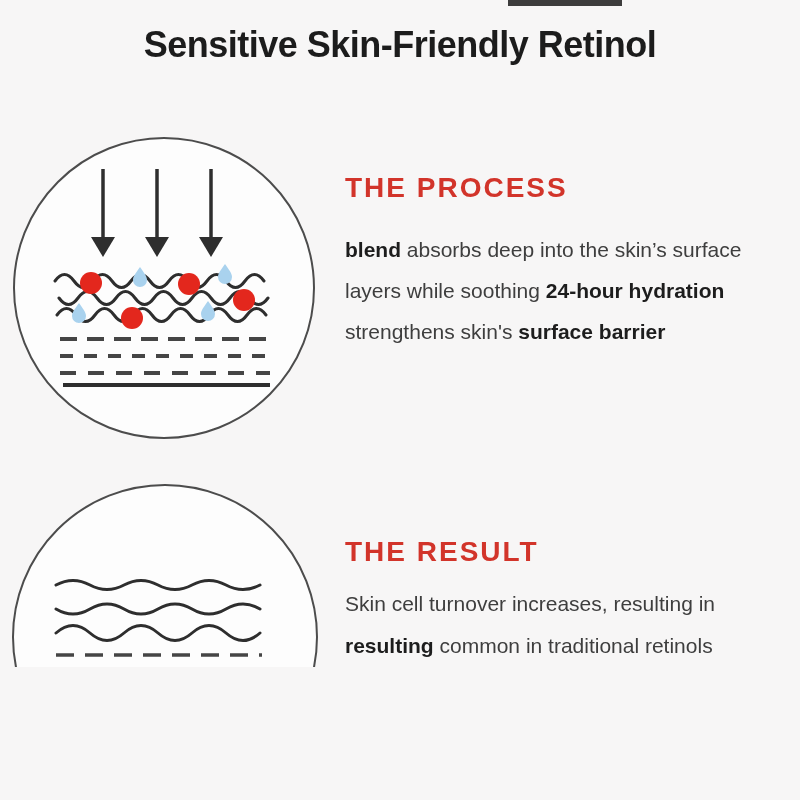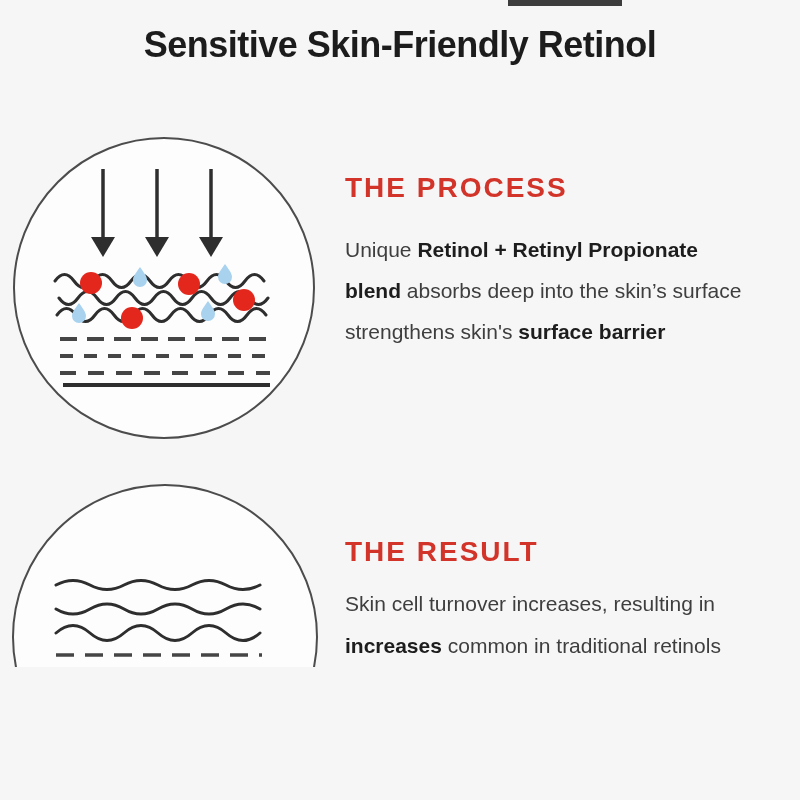--- a/index.html
+++ b/index.html
@@ -123,22 +123,22 @@
         <line x1="45" y1="234" x2="255" y2="234" stroke-dasharray="16 12"></line>
       </g>
 
       <line x1="48" y1="246" x2="255" y2="246" stroke="var(--diagram-stroke)" stroke-width="4"></line>
     </svg>
   </div>
 
   <div class="textblock textblock-process">
     <h2 class="section-heading">THE PROCESS</h2>
     <div class="para">
-        <div class="rich-line"><span>Unique </span><strong>Retinol + Retinyl Propionate</strong></div>
         <div class="rich-line"><strong>blend</strong><span> absorbs deep into the skin’s surface</span></div>
+        <div class="rich-line"><span>layers while soothing </span><strong>24-hour hydration</strong></div>
         <div class="rich-line"><span>strengthens skin's </span><strong>surface barrier</strong></div>
       </div>
   </div>
 
   <div class="circle circle-result">
     <svg viewBox="0 0 302 302">
       <g stroke="var(--diagram-stroke)" stroke-width="3" fill="none" stroke-linecap="round">
         <path d="M42 99  q17 -9 34 0 q17 9 34 0 q17 -9 34 0 q17 9 34 0 q17 -9 34 0 q17 9 34 0"></path>
         <path d="M42 123 q17 10 34 0 q17 -10 34 0 q17 10 34 0 q17 -10 34 0 q17 10 34 0 q17 -10 34 0"></path>
         <path d="M42 147 q17 -15 34 0 q17 15 34 0 q17 -15 34 0 q17 15 34 0 q17 -15 34 0 q17 15 34 0"></path>
@@ -149,17 +149,17 @@
         <line x1="42" y1="201" x2="248" y2="201" stroke-dasharray="17 12"></line>
       </g>
       <line x1="44" y1="221" x2="246" y2="221" stroke="var(--diagram-stroke)" stroke-width="4"></line>
     </svg>
   </div>
 
   <div class="textblock textblock-result">
     <h2 class="section-heading">THE RESULT</h2>
     <div class="para">
         <div class="rich-line"><span>Skin cell turnover increases, resulting in</span></div>
-        <div class="rich-line"><strong>increases</strong><span> common in traditional retinols</span></div>
+        <div class="rich-line"><strong>resulting</strong><span> common in traditional retinols</span></div>
       </div>
   </div>
 
 </div>
 
 </body></html>

